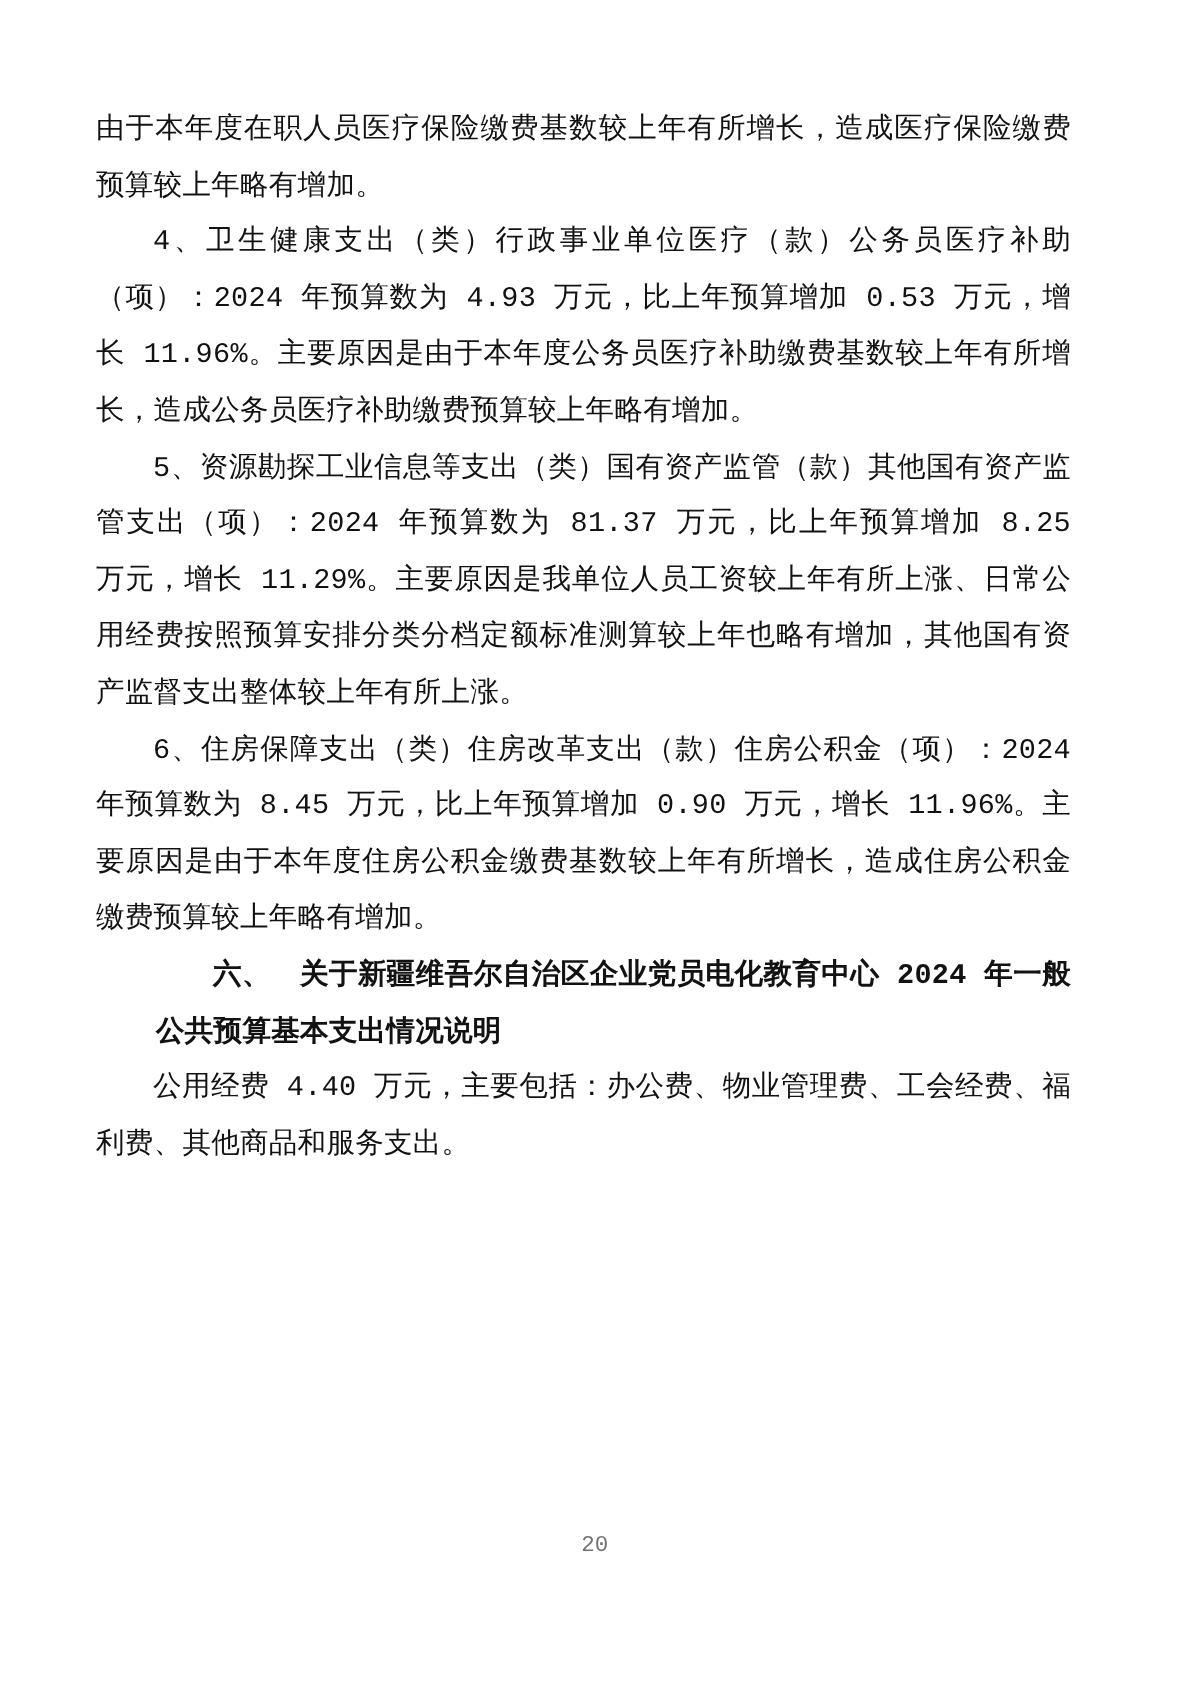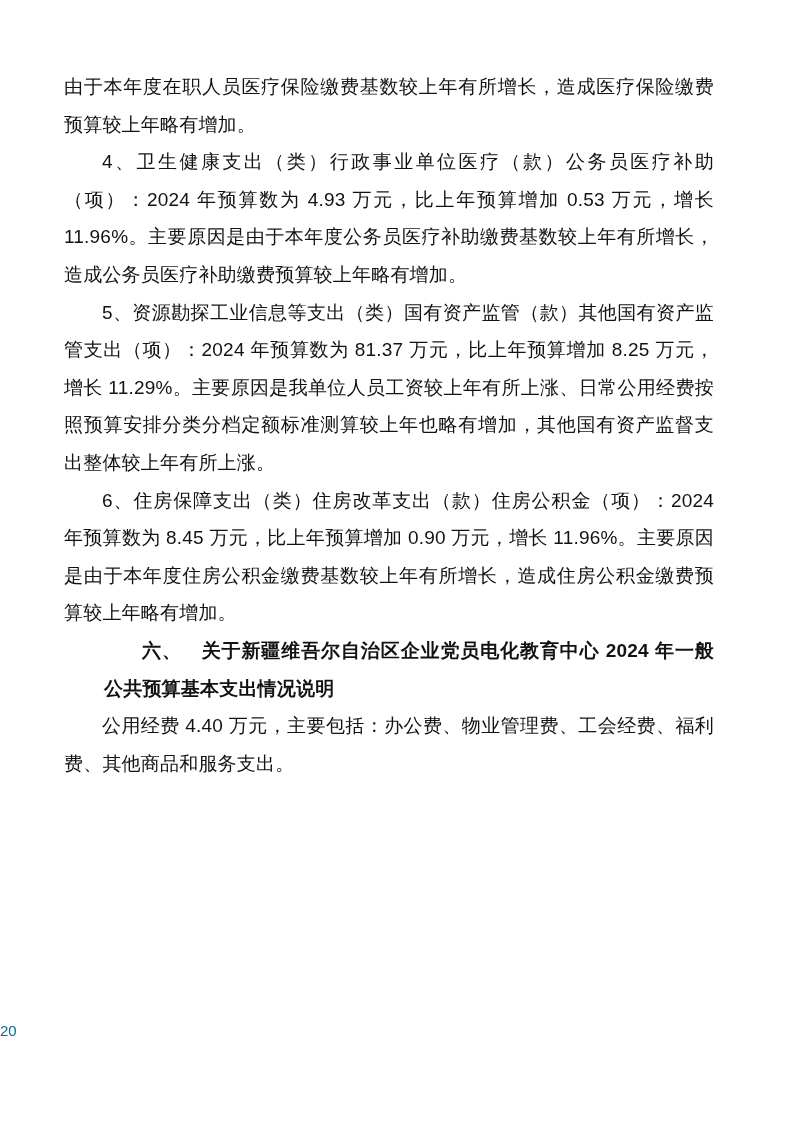--- a/index.html
+++ b/index.html
@@ -6,21 +6,21 @@
     margin: 0;
     padding: 0;
     background: #ffffff;
   }
   .page {
     position: relative;
     width: 793px;
     height: 1122px;
     background: #ffffff;
     color: #121212;
-    font-family: Liberation Sans, sans-serif;
+    font-family: Liberation Mono, monospace;
     overflow: hidden;
     box-sizing: border-box;
   }
   .content {
     position: absolute;
     left: 64px;
     top: 68px;
     width: 650px;
   }
   .para {
@@ -35,23 +35,24 @@
   }
   .heading {
     font-weight: bold;
     margin-left: 40px;
   }
   .page-number {
     position: absolute;
     top: 1021px;
     left: 0;
     right: 0;
+    text-align: center;
     font-size: 15px;
     line-height: 20px;
-    color: #0369a1;
+    color: #737373;
   }
 </style>
 </head>
 <body>
 
 <div class="page">
   <div class="content">
     <p class="para">由于本年度在职人员医疗保险缴费基数较上年有所增长，造成医疗保险缴费预算较上年略有增加。</p>
     <p class="para indent">4、卫生健康支出（类）行政事业单位医疗（款）公务员医疗补助（项）：2024 年预算数为 4.93 万元，比上年预算增加 0.53 万元，增长 11.96%。主要原因是由于本年度公务员医疗补助缴费基数较上年有所增长，造成公务员医疗补助缴费预算较上年略有增加。</p>
     <p class="para indent">5、资源勘探工业信息等支出（类）国有资产监管（款）其他国有资产监管支出（项）：2024 年预算数为 81.37 万元，比上年预算增加 8.25 万元，增长 11.29%。主要原因是我单位人员工资较上年有所上涨、日常公用经费按照预算安排分类分档定额标准测算较上年也略有增加，其他国有资产监督支出整体较上年有所上涨。</p>

